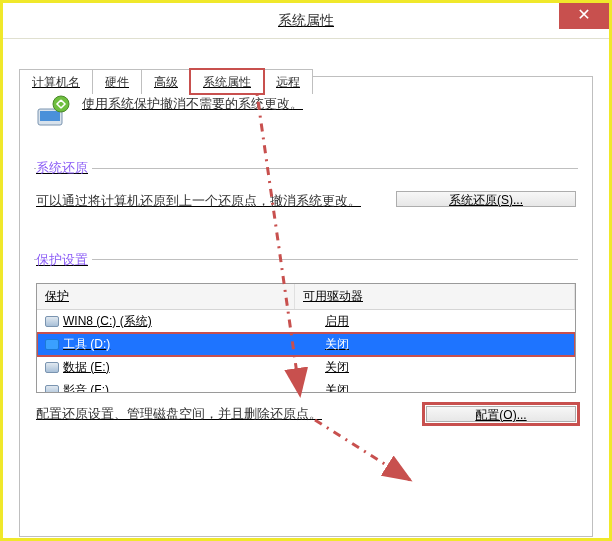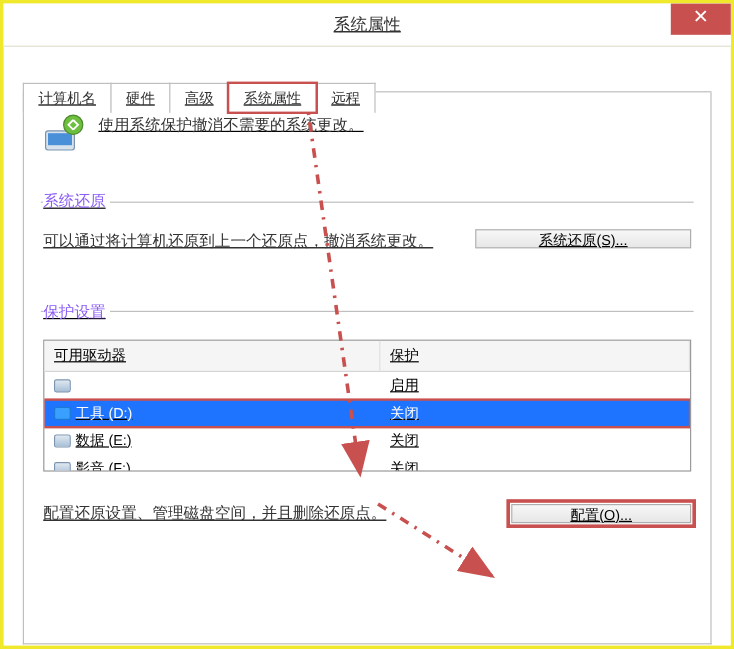--- a/index.html
+++ b/index.html
@@ -170,21 +170,21 @@
     background: linear-gradient(#e0e8f0,#a8c0d8);
     border: 1px solid #7a94b0;
     border-radius: 2px;
     flex-shrink: 0;
   }
   .drive-icon.blue { background:#3aa0ff; border-color:#1c7ad6; }
   .config-row {
     display: flex;
     align-items: center;
     justify-content: space-between;
-    margin-top: 26px;
+    margin-top: 12px;
     gap: 12px;
   }
   .config-row .text {
     font-size: 13px;
     color: #333;
   }
   .config-row .win-btn { min-width: 150px; }
 
   
   svg.overlay {
@@ -233,26 +233,27 @@
           <div class="restore-text">可以通过将计算机还原到上一个还原点，撤消系统更改。</div>
           <button class="win-btn">系统还原(S)...</button>
         </div>
       </fieldset>
 
       <fieldset style="margin-top:40px;">
         <legend>保护设置</legend>
 
         <div class="drive-table">
           <div class="drive-header">
+            <div class="col c2">保护</div>
             <div class="col c1">可用驱动器</div>
-            <div class="col c2">保护</div>
           </div>
           <div class="drive-row">
             <div class="col c1">
                 <span class="drive-icon"></span>
+                <span>WIN8 (C:) (系统)</span>
               </div>
             <div class="col c2">启用</div>
           </div>
           <div class="drive-row selected">
             <div class="col c1">
                 <span class="drive-icon blue"></span>
                 <span>工具 (D:)</span>
               </div>
             <div class="col c2">关闭</div>
           </div>

